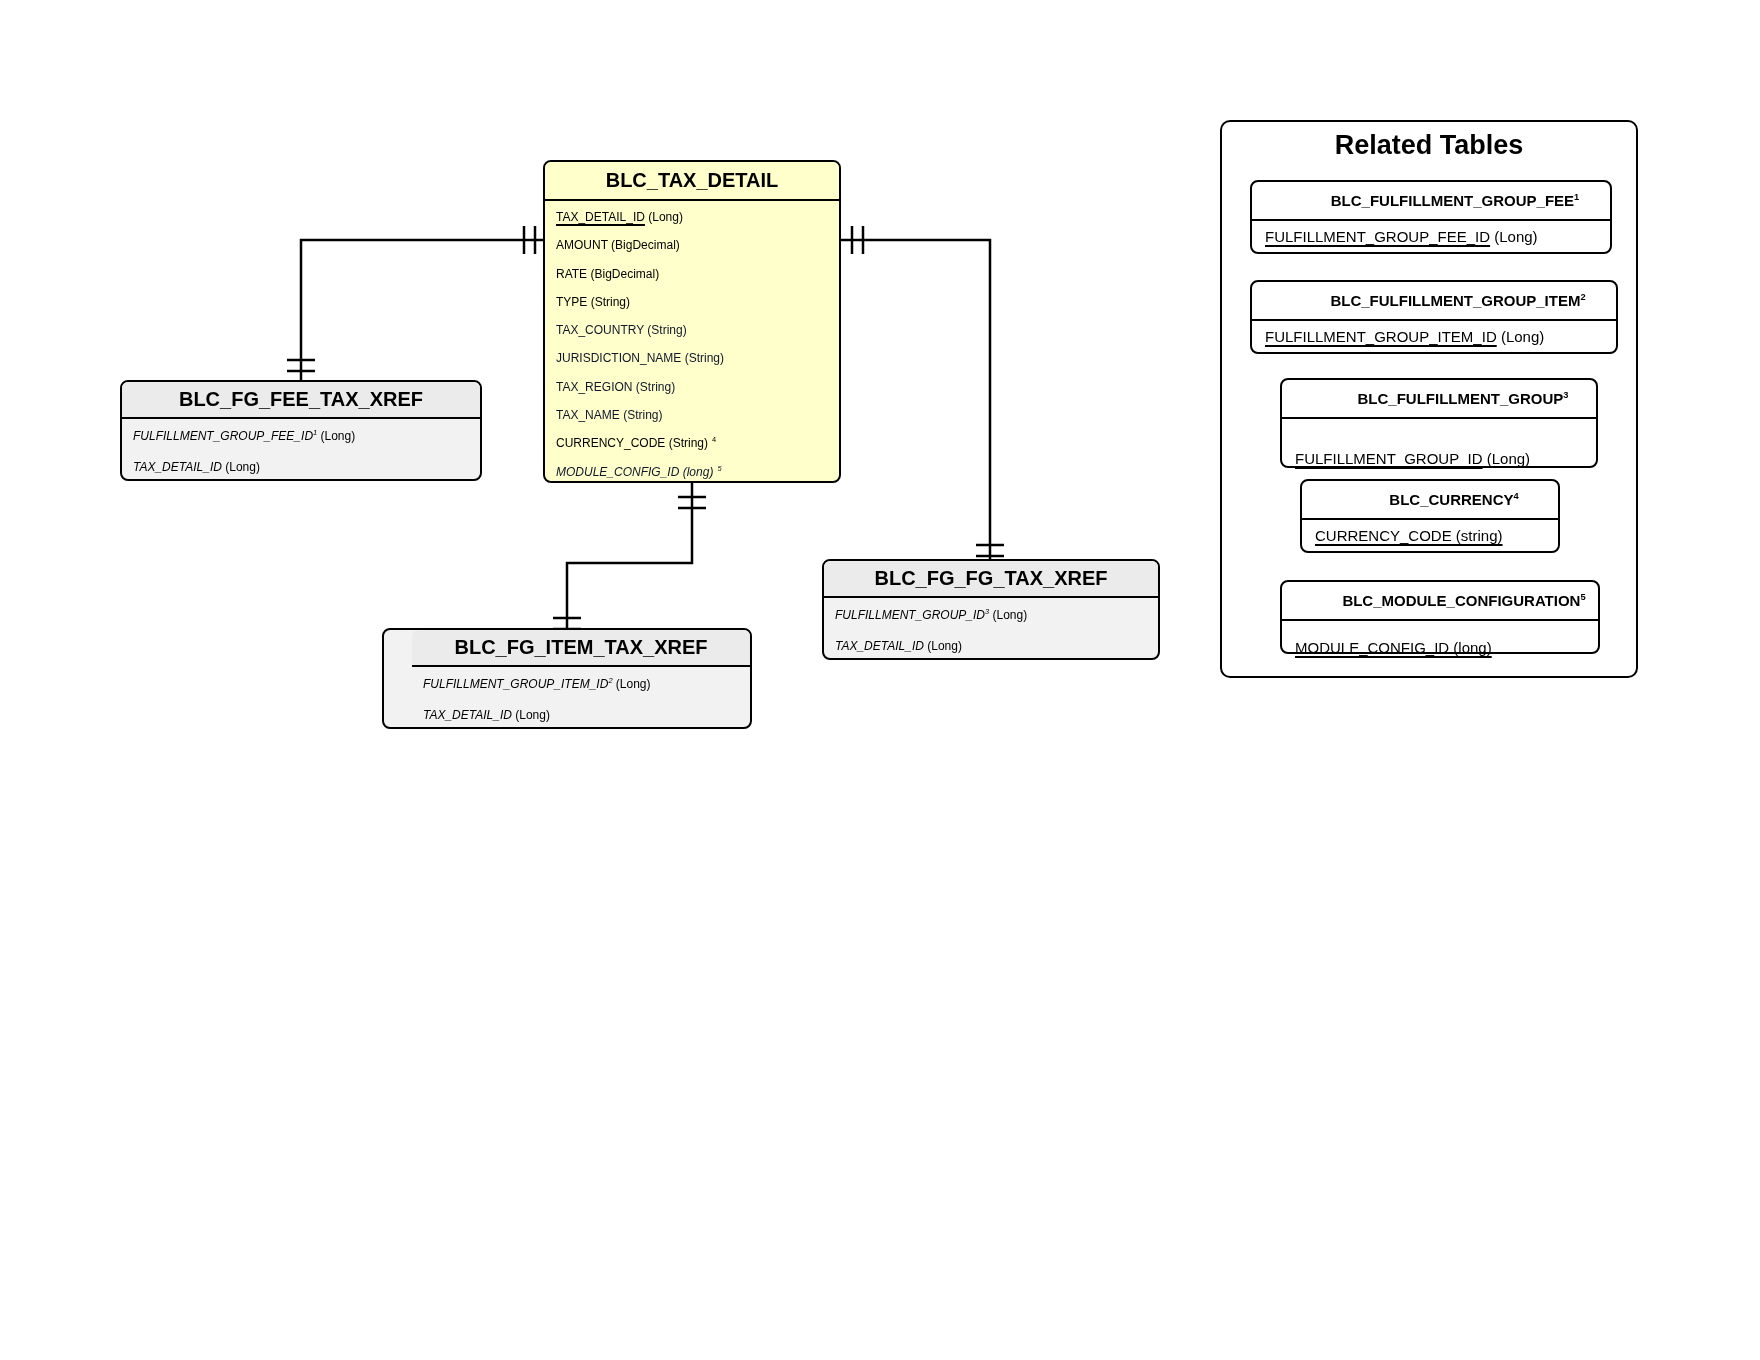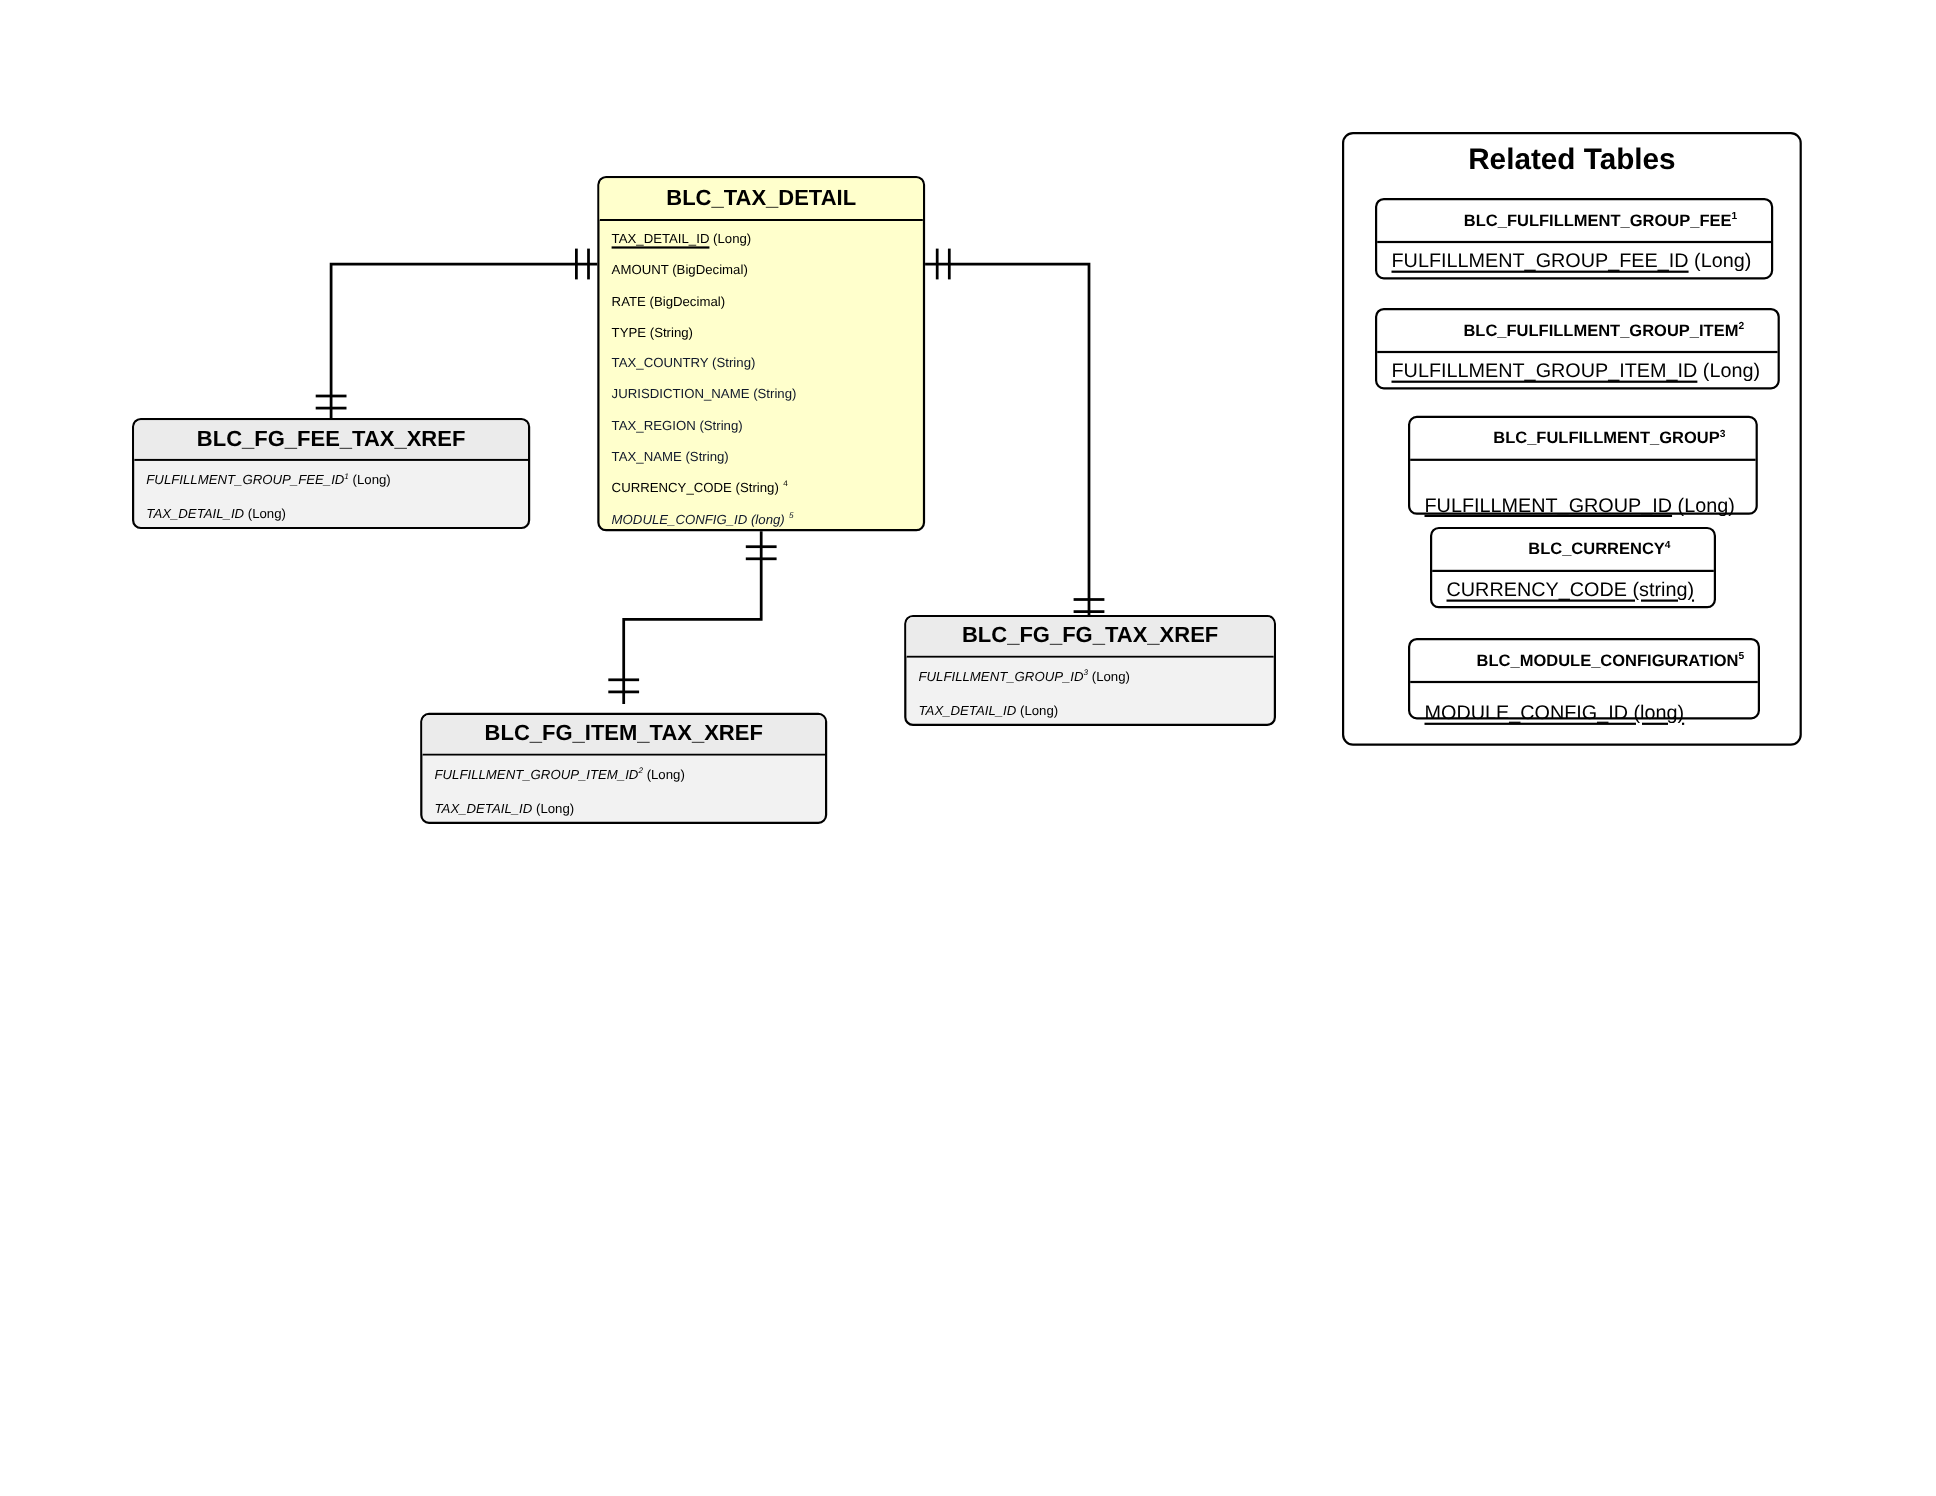--- a/index.html
+++ b/index.html
@@ -31,21 +31,21 @@
   .ital{font-style:italic;}
   sup{font-size:0.62em;line-height:0;}
   .sp-sup{margin-left:4px;}
 
   
   .panel{position:absolute;border:2.5px solid #000;border-radius:10px;background:#fff;box-sizing:border-box;}
   .panel-title{text-align:center;font-weight:bold;font-size:27px;line-height:46px;}
   .rbox{position:absolute;border:2.5px solid #000;border-radius:8px;background:#fff;box-sizing:border-box;}
   .rbox .rhdr{font-weight:bold;font-size:15px;text-align:center;border-bottom:2.5px solid #000;
               height:37px;line-height:37px;white-space:nowrap;padding-left:48px;}
-  .rbox .rfield{font-size:18px;padding-left:13px;white-space:nowrap;}
+  .rbox .rfield{font-size:15px;padding-left:13px;white-space:nowrap;}
 </style>
 </head>
 <body>
 
 <div class="canvas">
 
   <svg class="wires" width="1760" height="1360" viewBox="0 0 1760 1360">
     <g stroke="#000" stroke-width="2.5" fill="none">
 
       <path d="M 543 240 H 301 V 380"></path>
@@ -85,21 +85,21 @@
   </div>
 
   <div class="entity xref" style="left:120px;top:380px;width:362px;height:101px;">
     <div class="hdr">BLC_FG_FEE_TAX_XREF</div>
     <div class="rows">
       <div class="row"><span class="fname">FULFILLMENT_GROUP_FEE_ID</span><sup class="fname">1</sup><span> (Long)</span></div>
       <div class="row"><span class="fname">TAX_DETAIL_ID</span><span> (Long)</span></div>
     </div>
   </div>
 
-  <div class="entity xref" style="left:382px;top:648px;width:370px;height:101px;">
+  <div class="entity xref" style="left:382px;top:628px;width:370px;height:101px;padding-left:28px;">
     <div class="hdr">BLC_FG_ITEM_TAX_XREF</div>
     <div class="rows">
       <div class="row"><span class="fname">FULFILLMENT_GROUP_ITEM_ID</span><sup class="fname">2</sup><span> (Long)</span></div>
       <div class="row"><span class="fname">TAX_DETAIL_ID</span><span> (Long)</span></div>
     </div>
   </div>
 
   <div class="entity xref" style="left:822px;top:559px;width:338px;height:101px;">
     <div class="hdr">BLC_FG_FG_TAX_XREF</div>
     <div class="rows">

